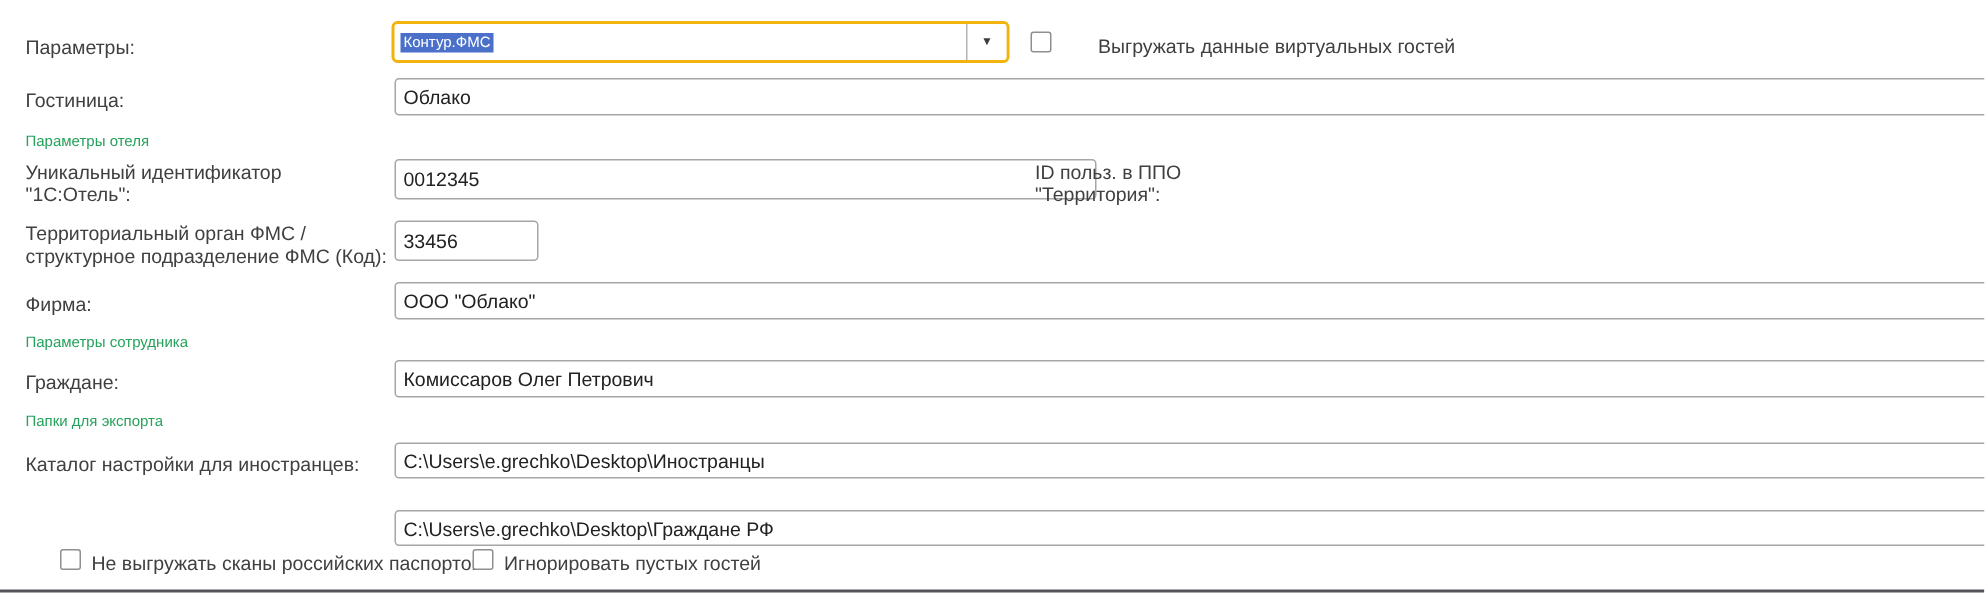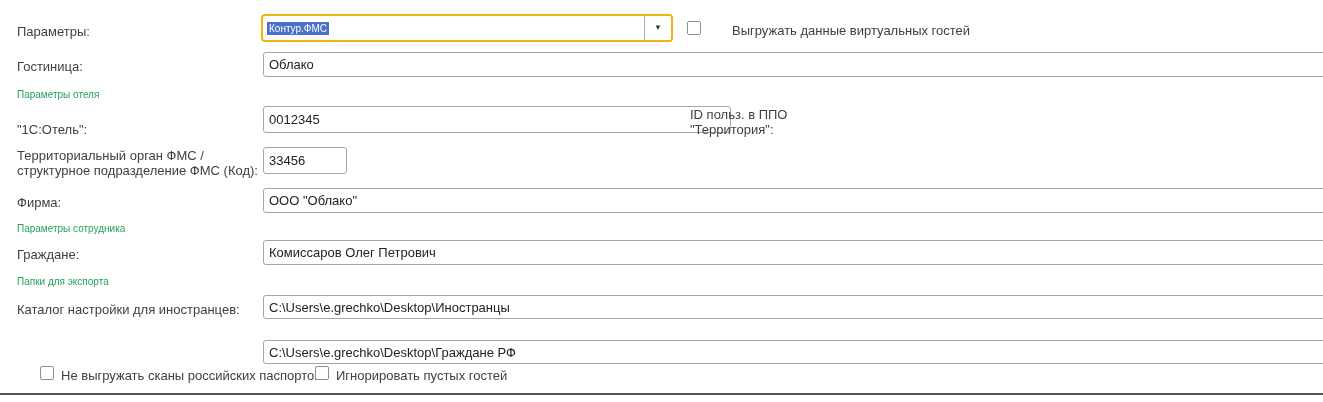--- a/index.html
+++ b/index.html
@@ -60,29 +60,30 @@
     </div>
   </div>
   <span class="cb" style="left:687px; top:21px;"></span>
   <span class="lbl" style="left:708px; top:23px;margin-left:24px;">Выгружать данные виртуальных гостей</span>
 
   <span class="lbl" style="left:17px; top:59px;">Гостиница:</span>
   <input class="inp" style="left: 263px; top: 52px; width: 1070px; height: 25px;" value="Облако">
 
   <span class="sect" style="left:17px; top:89px;">Параметры отеля</span>
 
+  <span class="lbl" style="left:17px; top:107px;">Уникальный идентификатор</span>
   <span class="lbl" style="left:17px; top:122px;">"1С:Отель":</span>
   <input class="inp" style="left: 263px; top: 106px; width: 468px; height: 27px;" value="0012345">
 
   <span class="lbl" style="left:690px; top:107px;">ID польз. в ППО</span>
   <span class="lbl" style="left:690px; top:122px;">"Территория":</span>
 
   <span class="lbl" style="left:17px; top:148px;">Территориальный орган ФМС /</span>
   <span class="lbl" style="left:17px; top:163px;">структурное подразделение ФМС (Код):</span>
-  <input class="inp" style="left: 263px; top: 147px; width: 84px; height: 27px;" value="33456">
+  <input class="inp" style="left: 263px; top: 147px; width: 96px; height: 27px;" value="33456">
 
   <span class="lbl" style="left:17px; top:195px;">Фирма:</span>
   <input class="inp" style="left: 263px; top: 188px; width: 1070px; height: 25px;" value="ООО &quot;Облако&quot;">
 
   <span class="sect" style="left:17px; top:223px;">Параметры сотрудника</span>
 
   <span class="lbl" style="left:17px; top:247px;">Граждане:</span>
   <input class="inp" style="left: 263px; top: 240px; width: 1070px; height: 25px;" value="Комиссаров Олег Петрович">
 
   <span class="sect" style="left:17px; top:276px;">Папки для экспорта</span>

